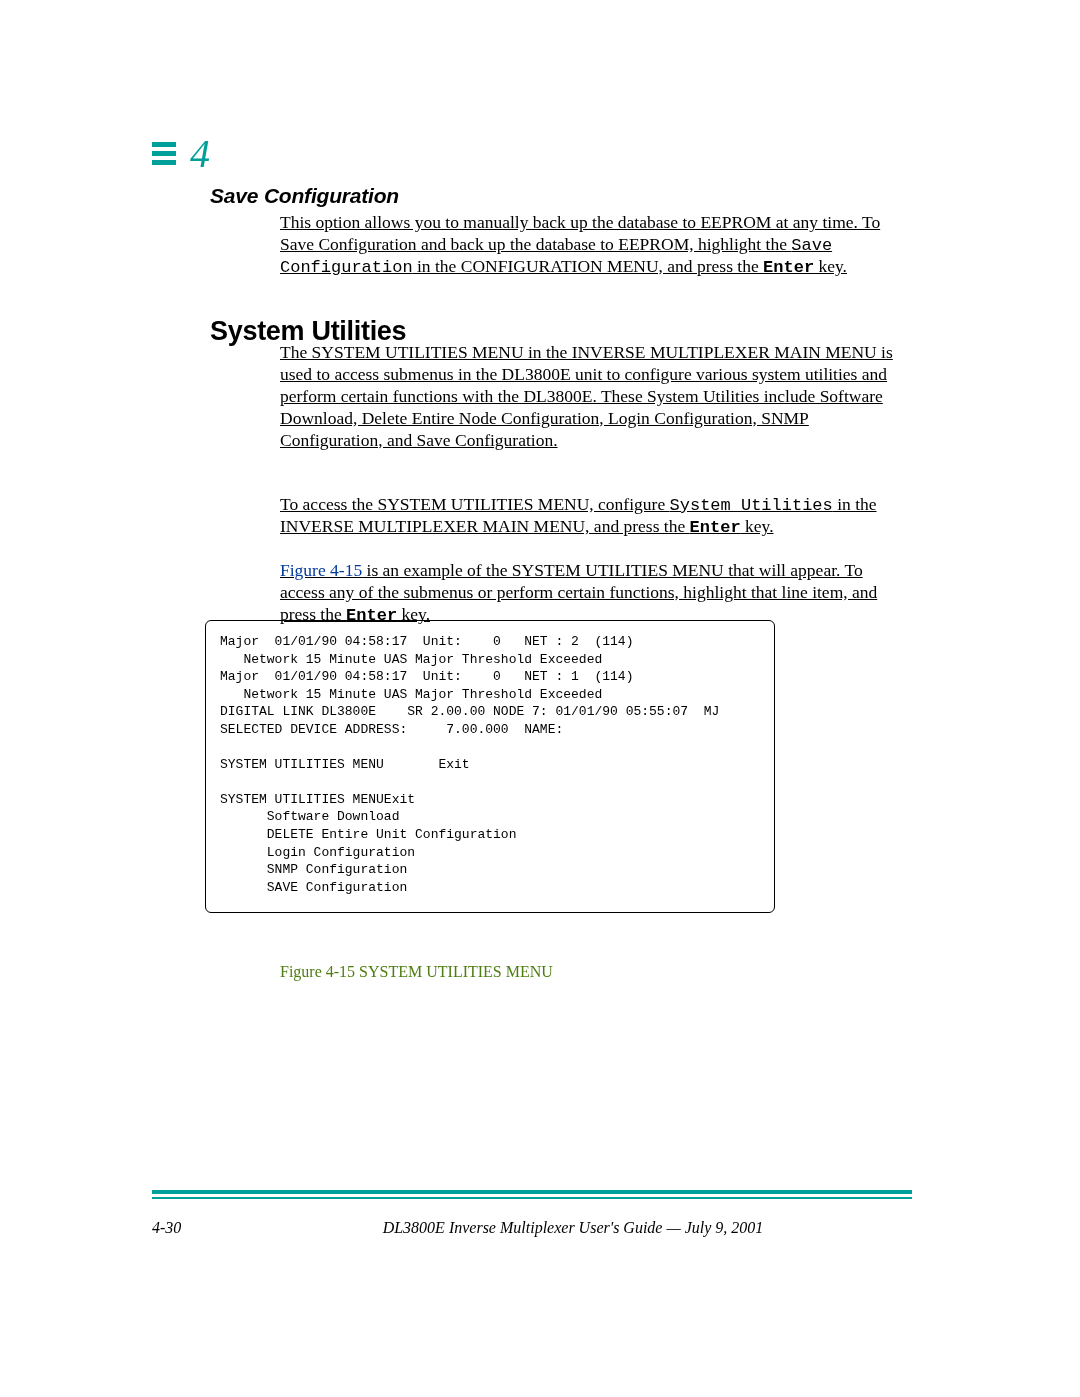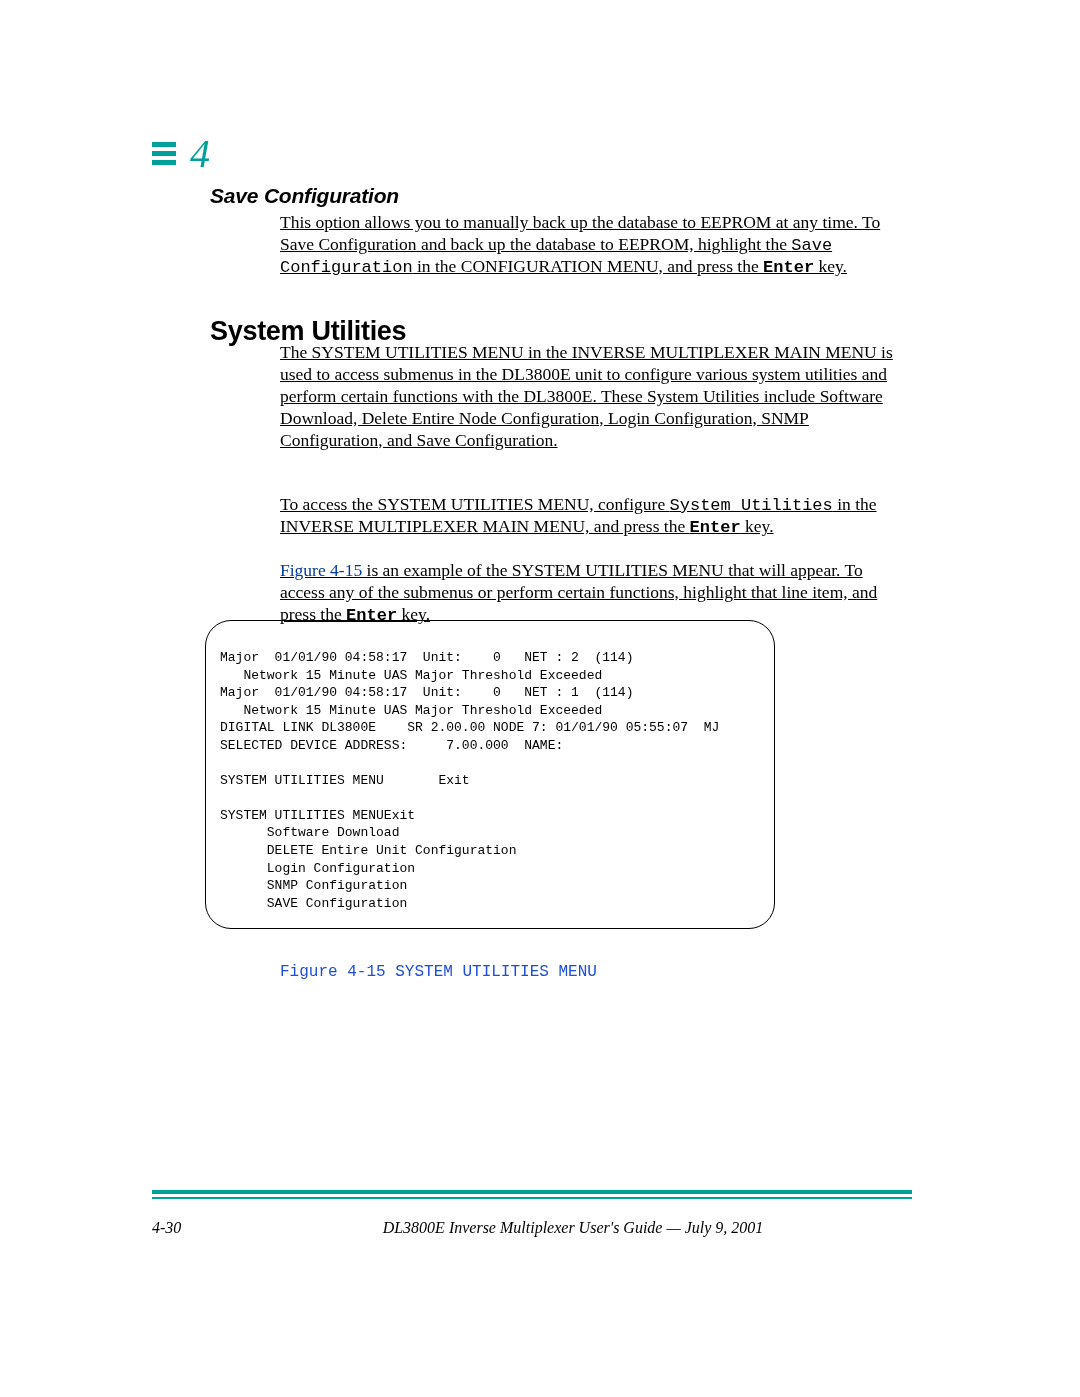--- a/index.html
+++ b/index.html
@@ -83,35 +83,35 @@
     font-size: 17px;
   }
   .bold-serif { font-weight: bold; }
   .figlink { color: #003a9c; }
   .terminal-box {
     position: absolute;
     top: 620px;
     left: 205px;
     width: 570px;
     border: 1.5px solid #000;
-    border-radius: 26px;
-    padding: 28px 14px 16px 14px;
+    border-radius: 6px;
+    padding: 12px 14px 16px 14px;
     font-family: "Courier New", Courier, monospace;
     font-size: 13px;
     line-height: 1.35;
     white-space: pre;
     box-sizing: border-box;
   }
   .fig-caption {
     position: absolute;
     top: 963px;
     left: 280px;
     font-size: 16px;
-    font-family: Liberation Mono, monospace;
-    color: #1d4ed8;
+    font-family: Liberation Serif, serif;
+    color: #4d7c0f;
   }
   .footer-bar {
     position: absolute;
     bottom: 198px;
     left: 152px;
     width: 760px;
     border-top: 4px solid #00a09a;
   }
   .footer-bar .thin {
     height: 2px;

